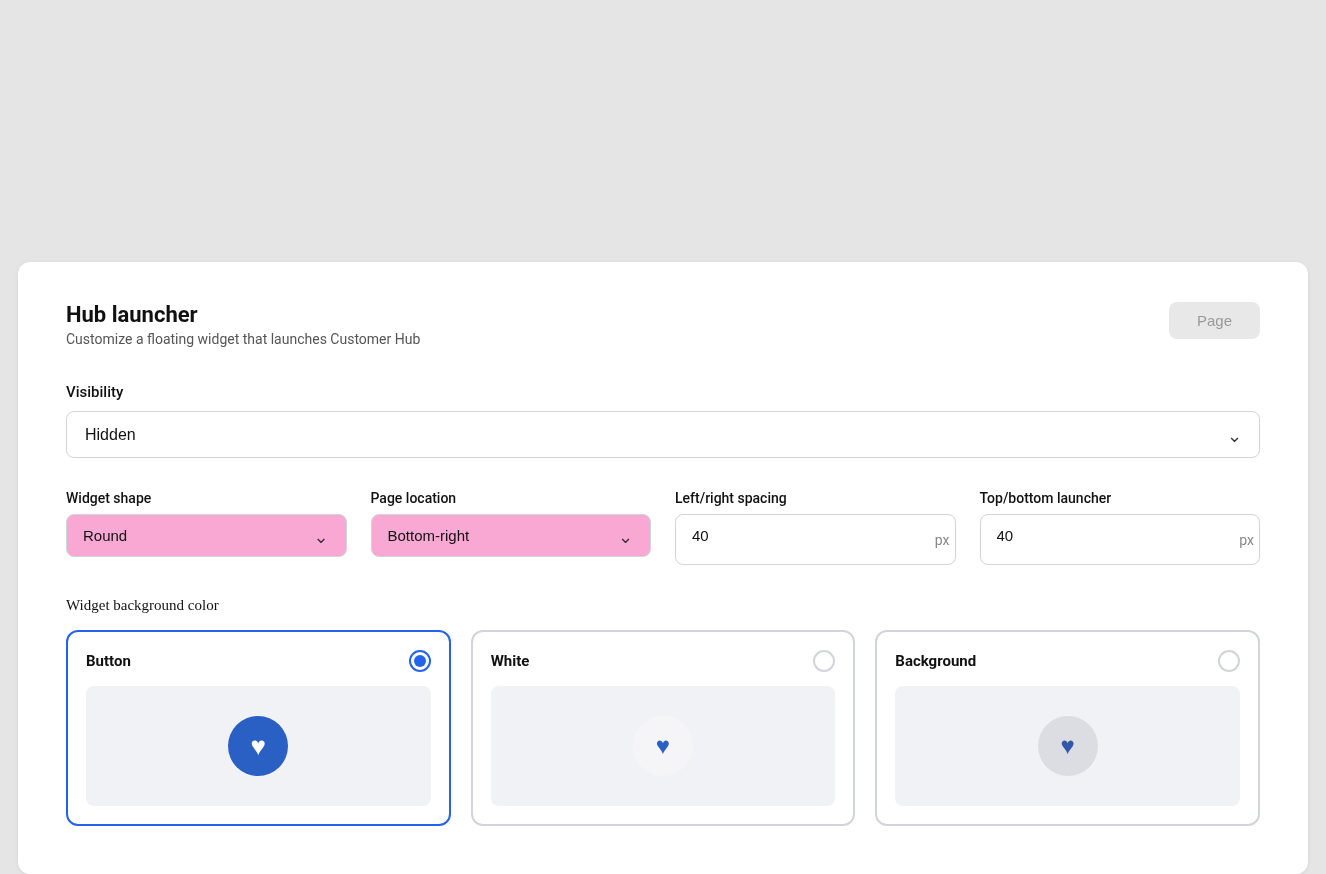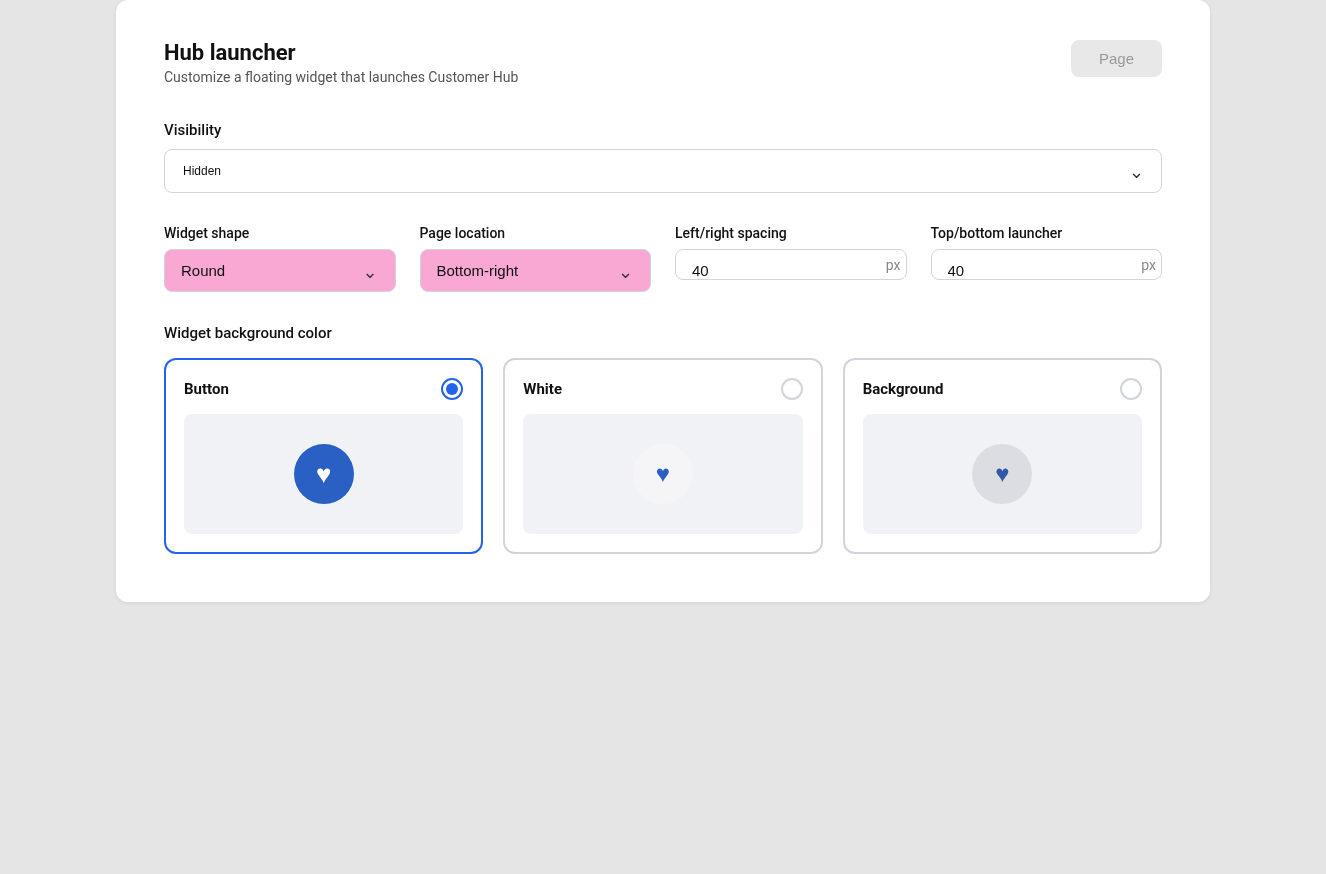--- a/index.html
+++ b/index.html
@@ -11,25 +11,25 @@
     body {
       background: #e5e5e5;
       display: flex;
       justify-content: center;
       align-items: center;
       min-height: 100vh;
       font-family: -apple-system, BlinkMacSystemFont, 'Segoe UI', Roboto, sans-serif;
     }
 
     .page-container {
-      width: 1094px;
+      width: 1326px;
       height: 874px;
       display: flex;
       justify-content: center;
-      align-items: flex-start;
+      align-items: flex-end;
     }
 
     .card {
       background: #ffffff;
       border-radius: 12px;
       padding: 40px 48px 48px 48px;
       width: 1290px;
       box-shadow: 0 1px 4px rgba(0,0,0,0.08);
       position: relative;
     }
@@ -85,21 +85,21 @@
       position: relative;
       width: 100%;
     }
 
     .select-full {
       width: 100%;
       appearance: none;
       border: 1.5px solid #d1d5db;
       border-radius: 8px;
       padding: 14px 18px;
-      font-size: 12px;
+      font-size: 16px;
       color: #111111;
       background: #ffffff;
       cursor: pointer;
       outline: none;
     }
 
     .chevron-icon {
       position: absolute;
       right: 18px;
       top: 50%;
@@ -148,40 +148,41 @@
     .input-with-suffix {
       position: relative;
       display: flex;
       align-items: center;
     }
 
     .number-input {
       width: 100%;
       border: 1.5px solid #d1d5db;
       border-radius: 8px;
-      padding: 12px 48px 0 16px;
+      padding: 12px 48px 20px 16px;
       font-size: 15px;
       color: #111111;
       outline: none;
       appearance: none;
     }
 
     .input-suffix {
       position: absolute;
       right: 6px;
       color: #888888;
       font-size: 14px;
       pointer-events: none;
     }
 
     .bg-color-section-label {
       font-size: 15px;
       font-weight: 500;
       color: #111111;
       margin-bottom: 16px;
+      font-family: Liberation Serif, serif;
     }
 
     .color-options {
       display: grid;
       grid-template-columns: 1fr 1fr 1fr;
       gap: 20px;
     }
 
     .color-card {
       border: 2px solid #d1d5db;

